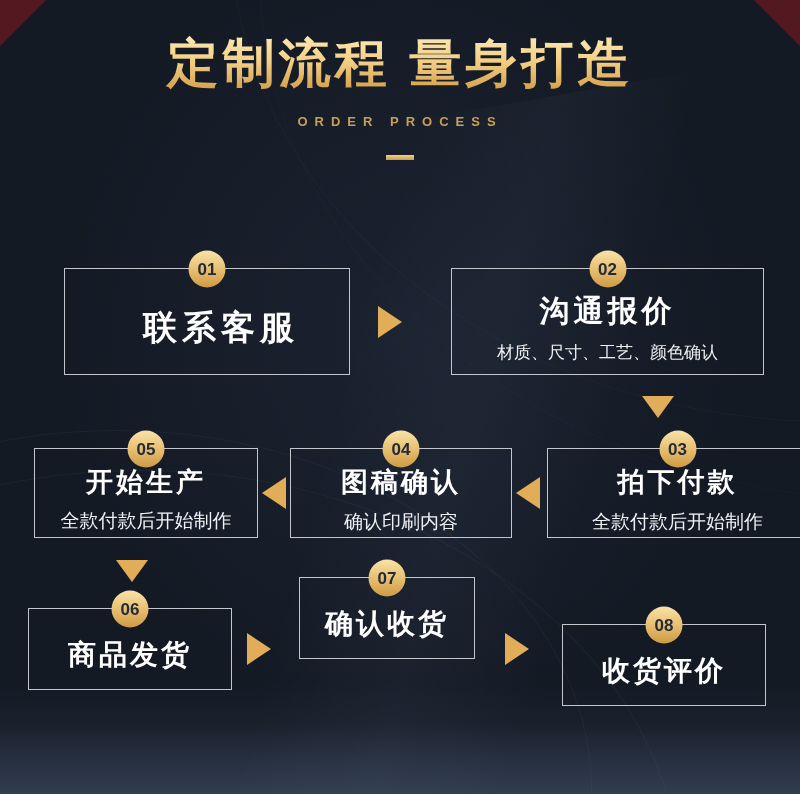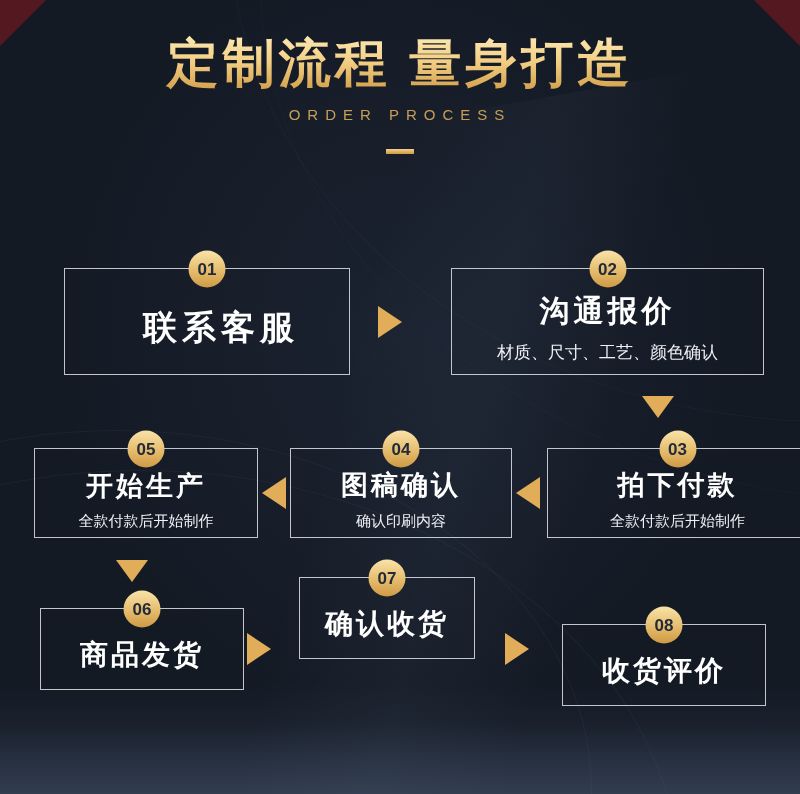--- a/index.html
+++ b/index.html
@@ -27,21 +27,21 @@
     background:linear-gradient(180deg, rgba(88,104,132,0) 0%, rgba(88,104,132,0.28) 100%);}
 
   
   .header{position:absolute;top:34px;left:0;width:100%;text-align:center;}
   .title{
     margin:0;font-size:52px;font-weight:bold;letter-spacing:4px;line-height:1.15;
     color:#edc278;
     background:linear-gradient(180deg,#fdeab6 0%,#f3cf85 45%,#cf9a44 100%);
     -webkit-background-clip:text;background-clip:text;-webkit-text-fill-color:transparent;
   }
-  .subtitle{margin-top:12px;font-size:15px;letter-spacing:7px;color:#c99f58;font-weight:normal;}
+  .subtitle{margin-top:20px;font-size:13px;letter-spacing:7px;color:#c99f58;font-weight:bold;}
   .dash{width:28px;height:5px;margin:26px auto 0;background:linear-gradient(180deg,#f3d08a,#cf9a44);}
 
   
   .step{
     position:absolute;border:1px solid rgba(224,228,235,0.85);
     display:flex;flex-direction:column;align-items:center;justify-content:center;
     row-gap:9px;box-sizing:border-box;padding-top:12px;
   }
   .badge{
     position:absolute;top:0;left:50%;transform:translate(-50%,-50%);
@@ -57,23 +57,23 @@
   .pos-1{left:64px;top:268px;width:286px;height:107px;padding-left:28px;}
   .pos-1 .step-title{font-size:34px;letter-spacing:5px;}
   .pos-2{left:427px;top:268px;width:313px;height:107px;margin-left:24px;}
   .pos-2 .step-title{font-size:30px;letter-spacing:4px;}
   .pos-2 .step-sub{font-size:17px;}
   
   .pos-5{left:34px;top:448px;width:224px;height:90px;gap:8px;}
   .pos-4{left:290px;top:448px;width:222px;height:90px;}
   .pos-3{left:547px;top:448px;width:261px;height:90px;}
   .pos-3 .step-title,.pos-4 .step-title,.pos-5 .step-title{font-size:27px;letter-spacing:3px;}
-  .pos-3 .step-sub,.pos-4 .step-sub,.pos-5 .step-sub{font-size:15px;}
+  .pos-3 .step-sub,.pos-4 .step-sub,.pos-5 .step-sub{font-size:19px;}
   
-  .pos-6{left:40px;top:608px;width:204px;height:82px;justify-content:center;}
+  .pos-6{left:28px;top:608px;width:204px;height:82px;justify-content:center;}
   .pos-7{left:290px;top:577px;width:176px;height:82px;margin-left:9px;}
   .pos-8{left:562px;top:624px;width:204px;height:82px;}
   .pos-6 .step-title,.pos-7 .step-title,.pos-8 .step-title{font-size:28px;letter-spacing:3px;}
 
   
   .arr{position:absolute;width:0;height:0;}
   .arr-right{border-top:16px solid transparent;border-bottom:16px solid transparent;border-left:24px solid #e2ad59;}
   .arr-left{border-top:16px solid transparent;border-bottom:16px solid transparent;border-right:24px solid #e2ad59;}
   .arr-down{border-left:16px solid transparent;border-right:16px solid transparent;border-top:22px solid #e2ad59;}
   .a1{left:378px;top:306px;}

